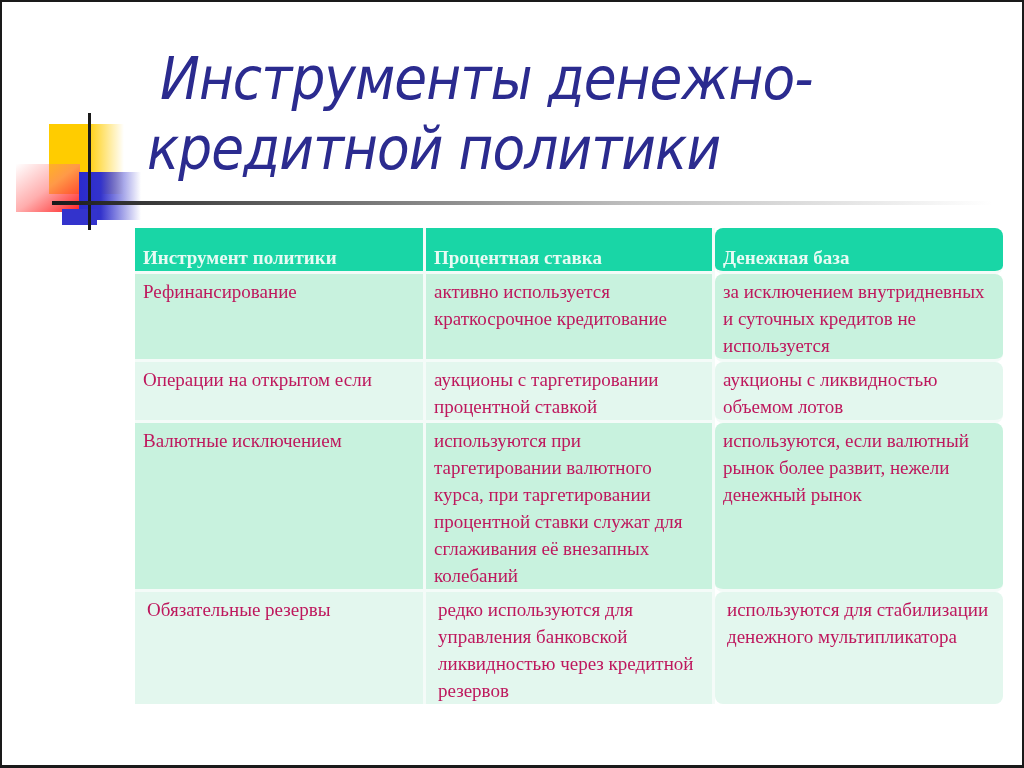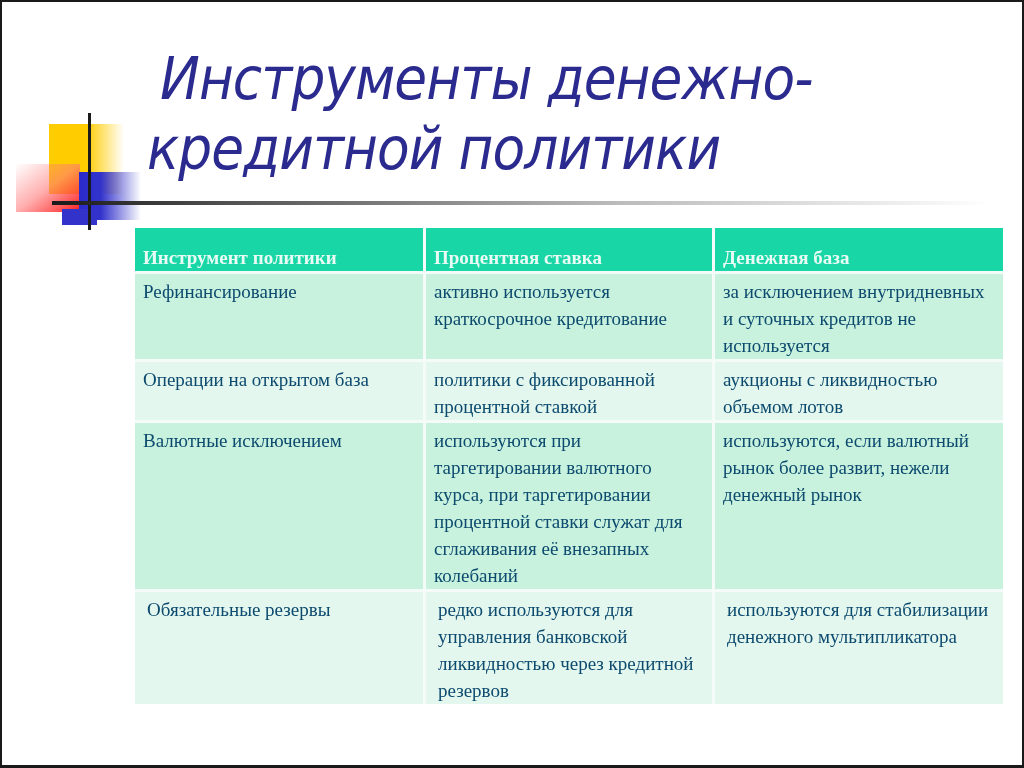--- a/index.html
+++ b/index.html
@@ -9,22 +9,22 @@
   .sq-yellow { position: absolute; left: 47px; top: 122px; width: 75px; height: 70px; background: linear-gradient(to right, #ffcc00 0%, #ffcc00 50%, rgba(255,204,0,0) 100%); }
   .sq-red { position: absolute; left: 14px; top: 162px; width: 64px; height: 48px; background: linear-gradient(to bottom right, rgba(255,255,255,0) 0%, rgba(255,120,120,0.6) 50%, #ff2020 100%); }
   .sq-blue { position: absolute; left: 77px; top: 170px; width: 62px; height: 48px; background: linear-gradient(to right, #2a2acc 0%, #3333cc 35%, rgba(51,51,204,0) 100%); }
   .sq-blue2 { position: absolute; left: 60px; top: 207px; width: 35px; height: 16px; background: #3333cc; }
   .line-v { position: absolute; left: 86px; top: 111px; width: 3px; height: 117px; background: #1a1a1a; }
   .line-h { position: absolute; left: 50px; top: 199px; width: 940px; height: 4px; background: linear-gradient(to right, #1a1a1a 0%, #555 20%, #bbb 60%, rgba(255,255,255,0) 100%); }
   .title { position: absolute; left: 145px; top: 42px; width: 860px; color: #2b2b8f; font-family: "DejaVu Sans", sans-serif; font-style: italic; font-size: 58px; line-height: 70px; letter-spacing: -1px; margin: 0; font-weight: normal; transform: scaleX(0.92); transform-origin: left top; }
   .title span { display: block; }
   .title .l1 { padding-left: 14px; }
   table.tbl { position: absolute; left: 133px; top: 226px; width: 868px; border-collapse: separate; border-spacing: 0; table-layout: fixed; }
-  table.tbl th, table.tbl td { padding: 4px 8px 0 8px; vertical-align: top; text-align: left; font-family: "Liberation Serif", serif; font-size: 19px; line-height: 27px; color: #0c4a6e; border-right: 3px solid #f4fbf8; border-bottom: 3px solid #f4fbf8; box-sizing: border-box; }
-  table.tbl th:last-child, table.tbl td:last-child { border-right: none; }
+  table.tbl th, table.tbl td { padding: 4px 8px 0 8px; vertical-align: top; text-align: left; font-family: "Liberation Serif", serif; font-size: 19px; line-height: 27px; color: #be185d; border-right: 3px solid #f4fbf8; border-bottom: 3px solid #f4fbf8; box-sizing: border-box; }
+  table.tbl th:last-child, table.tbl td:last-child { border-right: none; border-radius: 8px; }
   table.tbl th { background: #19d6a6; color: #e8fbf4; font-weight: bold; height: 42px; padding-top: 16px; }
   tr.odd td { background: #c8f2de; }
   tr.even td { background: #e3f7ee; }
   tr.r1 td { height: 81px; }
   tr.r2 td { height: 57px; }
   tr.r3 td { height: 164px; }
   tr.r4 td { height: 107px; border-bottom: none; padding-left: 12px; }
 </style>
 </head>
 <body>
@@ -57,22 +57,22 @@
         <th>Денежная база</th>
       </tr>
     </thead>
     <tbody>
       <tr class="odd r1">
         <td>Рефинансирование</td>
         <td>активно используется краткосрочное кредитование</td>
         <td>за исключением внутридневных и суточных кредитов не используется</td>
       </tr>
       <tr class="even r2">
-        <td>Операции на открытом база</td>
-        <td>политики с фиксированной процентной ставкой</td>
+        <td>Операции на открытом если</td>
+        <td>аукционы с таргетировании процентной ставкой</td>
         <td>аукционы с ликвидностью объемом лотов</td>
       </tr>
       <tr class="odd r3">
         <td>Валютные исключением</td>
         <td>используются при таргетировании валютного курса, при таргетировании процентной ставки служат для сглаживания её внезапных колебаний</td>
         <td>используются, если валютный рынок более развит, нежели денежный рынок</td>
       </tr>
       <tr class="even r4">
         <td>Обязательные резервы</td>
         <td>редко используются для управления банковской ликвидностью через кредитной резервов</td>

